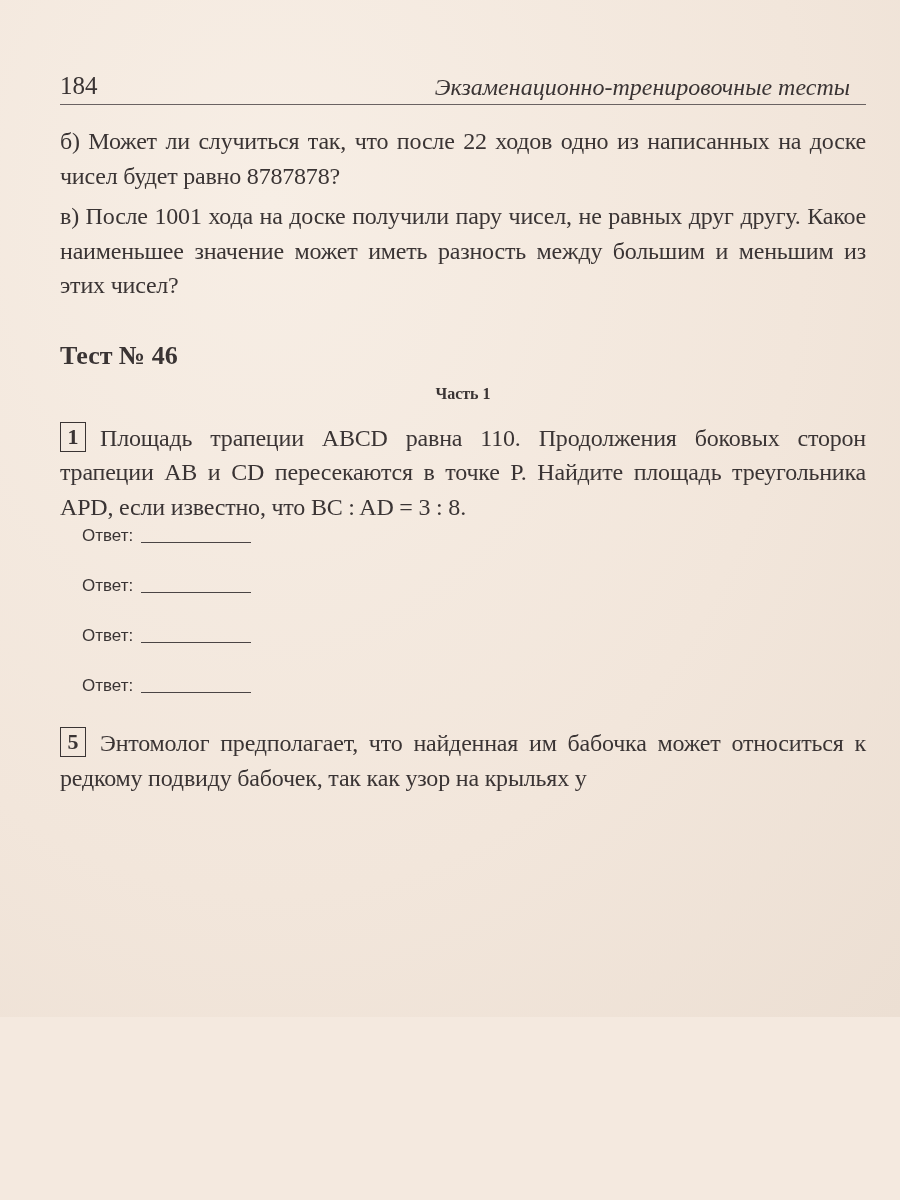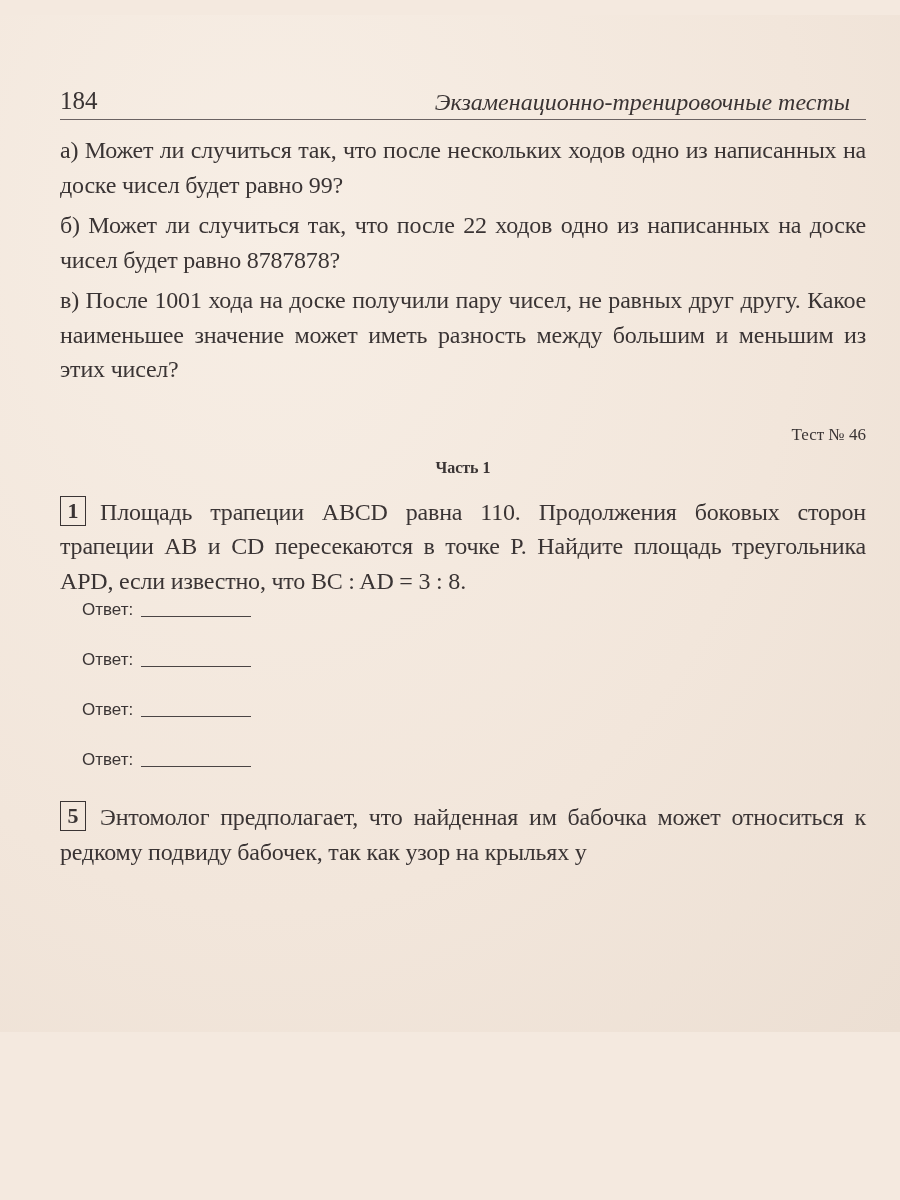--- a/index.html
+++ b/index.html
@@ -7,36 +7,35 @@
     width:900px; height:1200px; overflow:hidden;
     background:#f4e9df;
     font-family:"Liberation Serif", "DejaVu Serif", serif;
     color:#3a3434;
     position:relative;
   }
   .page {
     position:absolute; left:0; top:0; width:900px; height:1017px;
     background:
       radial-gradient(ellipse at 30% 20%, #f7eee5 0%, #f2e6db 60%, #ecdfd3 100%);
-    margin-top: 15px;
   }
   .header {
     position:absolute; left:60px; top:72px; width:806px; height:32px;
     border-bottom:1.5px solid #6a6262;
   }
   .page-num { position:absolute; left:0; top:0; font-size:25px; }
   .running-title { position:absolute; right:16px; top:2px; font-size:24px; font-style:italic; }
   .content { position:absolute; left:60px; top:118px; width:806px; }
   p.txt {
     margin:0; font-size:24px; line-height:34.5px; text-align:justify;
     letter-spacing:-0.2px;
   }
   .gap { height:6px; }
   .test-title {
-    text-align:right; font-weight:normal; font-size:17px; margin-top:38px;
+    text-align:left; font-weight:bold; font-size:26px; margin-top:38px;
   }
   .part-title {
     text-align:center; font-weight:bold; font-size:16px; margin-top:14px;
   }
   .task { margin-top:18px; }
   .task-num {
     display:inline-block; width:24px; height:28px; line-height:28px;
     border:1.5px solid #3a3434; text-align:center; font-weight:bold;
     font-size:22px; margin-right:14px; vertical-align:2px;
   }
@@ -52,21 +51,20 @@
 </head>
 <body>
 
 <div class="page">
   <div class="header">
     <span class="page-num">184</span>
     <span class="running-title">Экзаменационно-тренировочные тесты</span>
   </div>
 
   <div class="content">
-    <p class="txt">а) Может ли случиться так, что после нескольких ходов одно из написанных на доске чисел будет равно 99?</p>
     <div class="gap"></div>
     <p class="txt">б) Может ли случиться так, что после 22 ходов одно из написанных на доске чисел будет равно 8787878?</p>
     <div class="gap"></div>
     <p class="txt">в) После 1001 хода на доске получили пару чисел, не равных друг другу. Какое наименьшее значение может иметь разность между большим и меньшим из этих чисел?</p>
 
     <div class="test-title">Тест № 46</div>
     <div class="part-title">Часть 1</div>
 
     <div class="task">
       <p class="txt"><span class="task-num">1</span><span>Площадь трапеции ABCD равна 110. Продолжения боковых сторон трапеции AB и CD пересекаются в точке P. Найдите площадь треугольника APD, если известно, что BC : AD = 3 : 8.</span></p>

